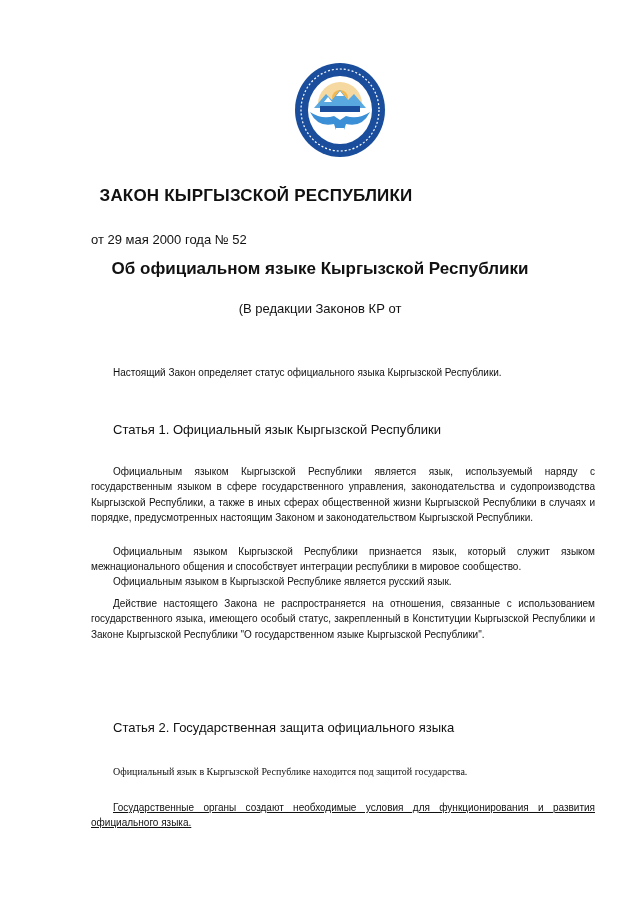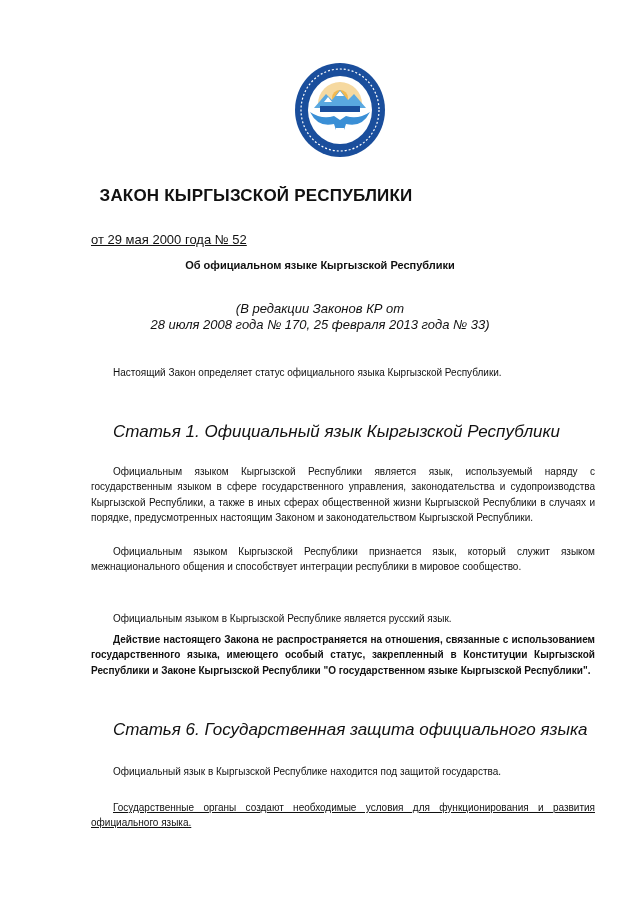--- a/index.html
+++ b/index.html
@@ -1,23 +1,23 @@
 <!DOCTYPE html>
 <html><head>
 <meta charset="utf-8">
 <style>
   html, body { margin:0; padding:0; background:#ffffff; }
   body { width:640px; height:905px; position:relative; overflow:hidden; font-family:"Liberation Sans", sans-serif; color:#111; }
   .emblem { position:absolute; left:294px; top:62px; width:92px; height:96px; }
   .title { position:absolute; left:0; width:512px; top:186px; text-align:center; font-weight:bold; font-size:17px; letter-spacing:0.2px; }
-  .date { position:absolute; left:91px; top:232px; font-size:13px;text-decoration:underline; }
-  .subtitle { position:absolute; left:0; width:640px; top:259px; text-align:center; font-weight:bold; font-size:11px; }
-  .edition { position:absolute; left:0; width:640px; top:301px; text-align:center; font-style:italic; font-size:13px; line-height:16px; }
+  .date { position:absolute; left:91px; top:232px; font-size:13px; }
+  .subtitle { position:absolute; left:0; width:640px; top:259px; text-align:center; font-weight:bold; font-size:17px; }
+  .edition { position:absolute; left:0; width:640px; top:301px; text-align:center; font-size:13px; line-height:16px; }
   .para { position:absolute; left:91px; width:504px; font-size:10px; line-height:15.4px; text-align:justify; text-indent:22px; }
-  .article { position:absolute; left:113px; font-size:17px;font-style:italic; }
+  .article { position:absolute; left:113px; font-size:13px; }
 </style>
 </head>
 <body>
 
 <div>
 
   <svg class="emblem" viewBox="0 0 92 96">
     <ellipse cx="46" cy="48" rx="45" ry="47" fill="#1a4e9c"></ellipse>
     <ellipse cx="46" cy="48" rx="39" ry="41" fill="none" stroke="#ffffff" stroke-width="1.2" stroke-dasharray="2 2"></ellipse>
     <ellipse cx="46" cy="48" rx="32" ry="34" fill="#ffffff"></ellipse>
@@ -28,29 +28,28 @@
     <rect x="26" y="44" width="40" height="6" fill="#1a4e9c"></rect>
     <path d="M16 50 Q24 66 40 62 L46 80 L52 62 Q68 66 76 50 Q64 58 52 54 L46 58 L40 54 Q28 58 16 50 Z" fill="#3a8fd6"></path>
     <rect x="42" y="66" width="8" height="14" fill="#ffffff"></rect>
   </svg>
 
   <div class="title">ЗАКОН КЫРГЫЗСКОЙ РЕСПУБЛИКИ</div>
   <div class="date">от 29 мая 2000 года № 52</div>
   <div class="subtitle">Об официальном языке Кыргызской Республики</div>
   <div class="edition">
     <div>(В редакции Законов КР от</div>
-    <div>28 июля 2008 года № 170, 25 февраля 2013 года № 33)</div>
   </div>
 
   <div class="para" style="top:365px;">Настоящий Закон определяет статус официального языка Кыргызской Республики.</div>
 
   <div class="article" style="top:422px;">Статья 1. Официальный язык Кыргызской Республики</div>
 
   <div class="para" style="top:464px;">Официальным языком Кыргызской Республики является язык, используемый наряду с государственным языком в сфере государственного управления, законодательства и судопроизводства Кыргызской Республики, а также в иных сферах общественной жизни Кыргызской Республики в случаях и порядке, предусмотренных настоящим Законом и законодательством Кыргызской Республики.</div>
   <div class="para" style="top:544px;">Официальным языком Кыргызской Республики признается язык, который служит языком межнационального общения и способствует интеграции республики в мировое сообщество.</div>
-  <div class="para" style="top:611px;">Официальным языком в Кыргызской Республике является русский язык.</div>
-  <div class="para" style="top:632px;font-weight:bold;">Действие настоящего Закона не распространяется на отношения, связанные с использованием государственного языка, имеющего особый статус, закрепленный в Конституции Кыргызской Республики и Законе Кыргызской Республики "О государственном языке Кыргызской Республики".</div>
+  <div class="para" style="top:574px;">Официальным языком в Кыргызской Республике является русский язык.</div>
+  <div class="para" style="top:596px;">Действие настоящего Закона не распространяется на отношения, связанные с использованием государственного языка, имеющего особый статус, закрепленный в Конституции Кыргызской Республики и Законе Кыргызской Республики "О государственном языке Кыргызской Республики".</div>
 
-  <div class="article" style="top:720px;">Статья 6. Государственная защита официального языка</div>
+  <div class="article" style="top:720px;">Статья 2. Государственная защита официального языка</div>
 
-  <div class="para" style="top:764px;">Официальный язык в Кыргызской Республике находится под защитой государства.</div>
+  <div class="para" style="top:764px;font-family:Liberation Serif, serif;">Официальный язык в Кыргызской Республике находится под защитой государства.</div>
   <div class="para" style="top:800px;text-decoration:underline;">Государственные органы создают необходимые условия для функционирования и развития официального языка.</div>
 </div>
 
 </body></html>

